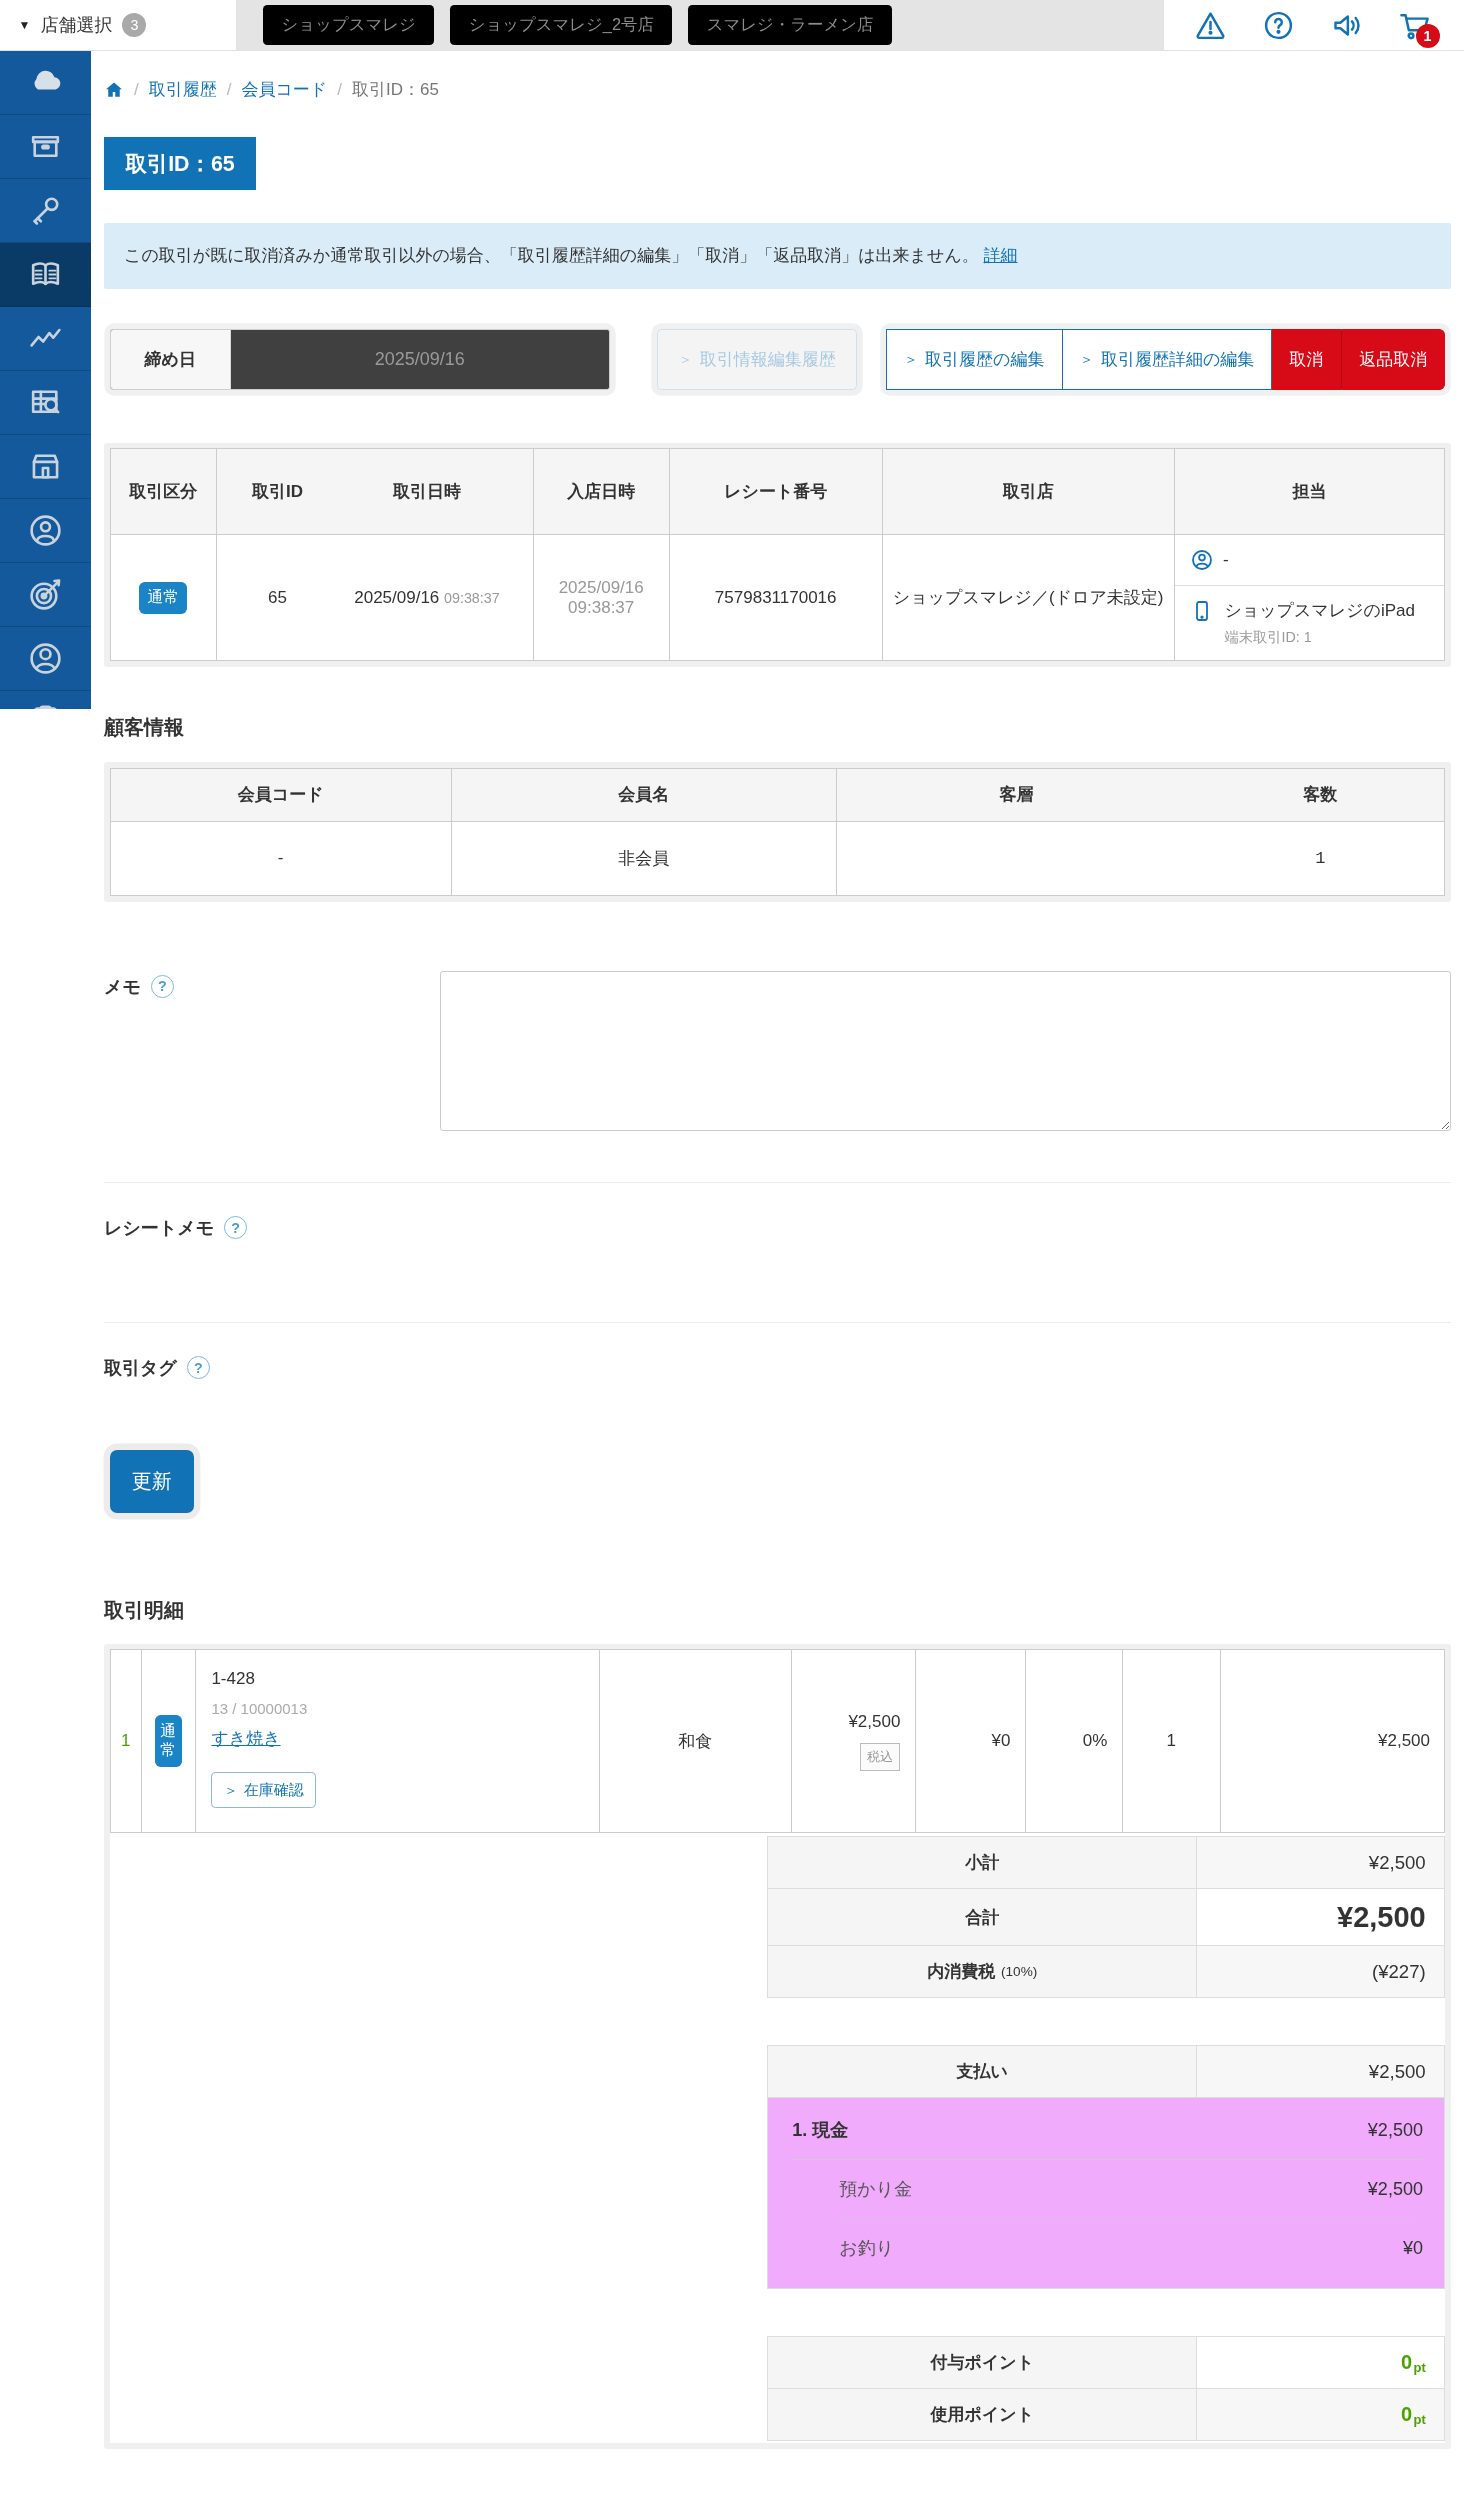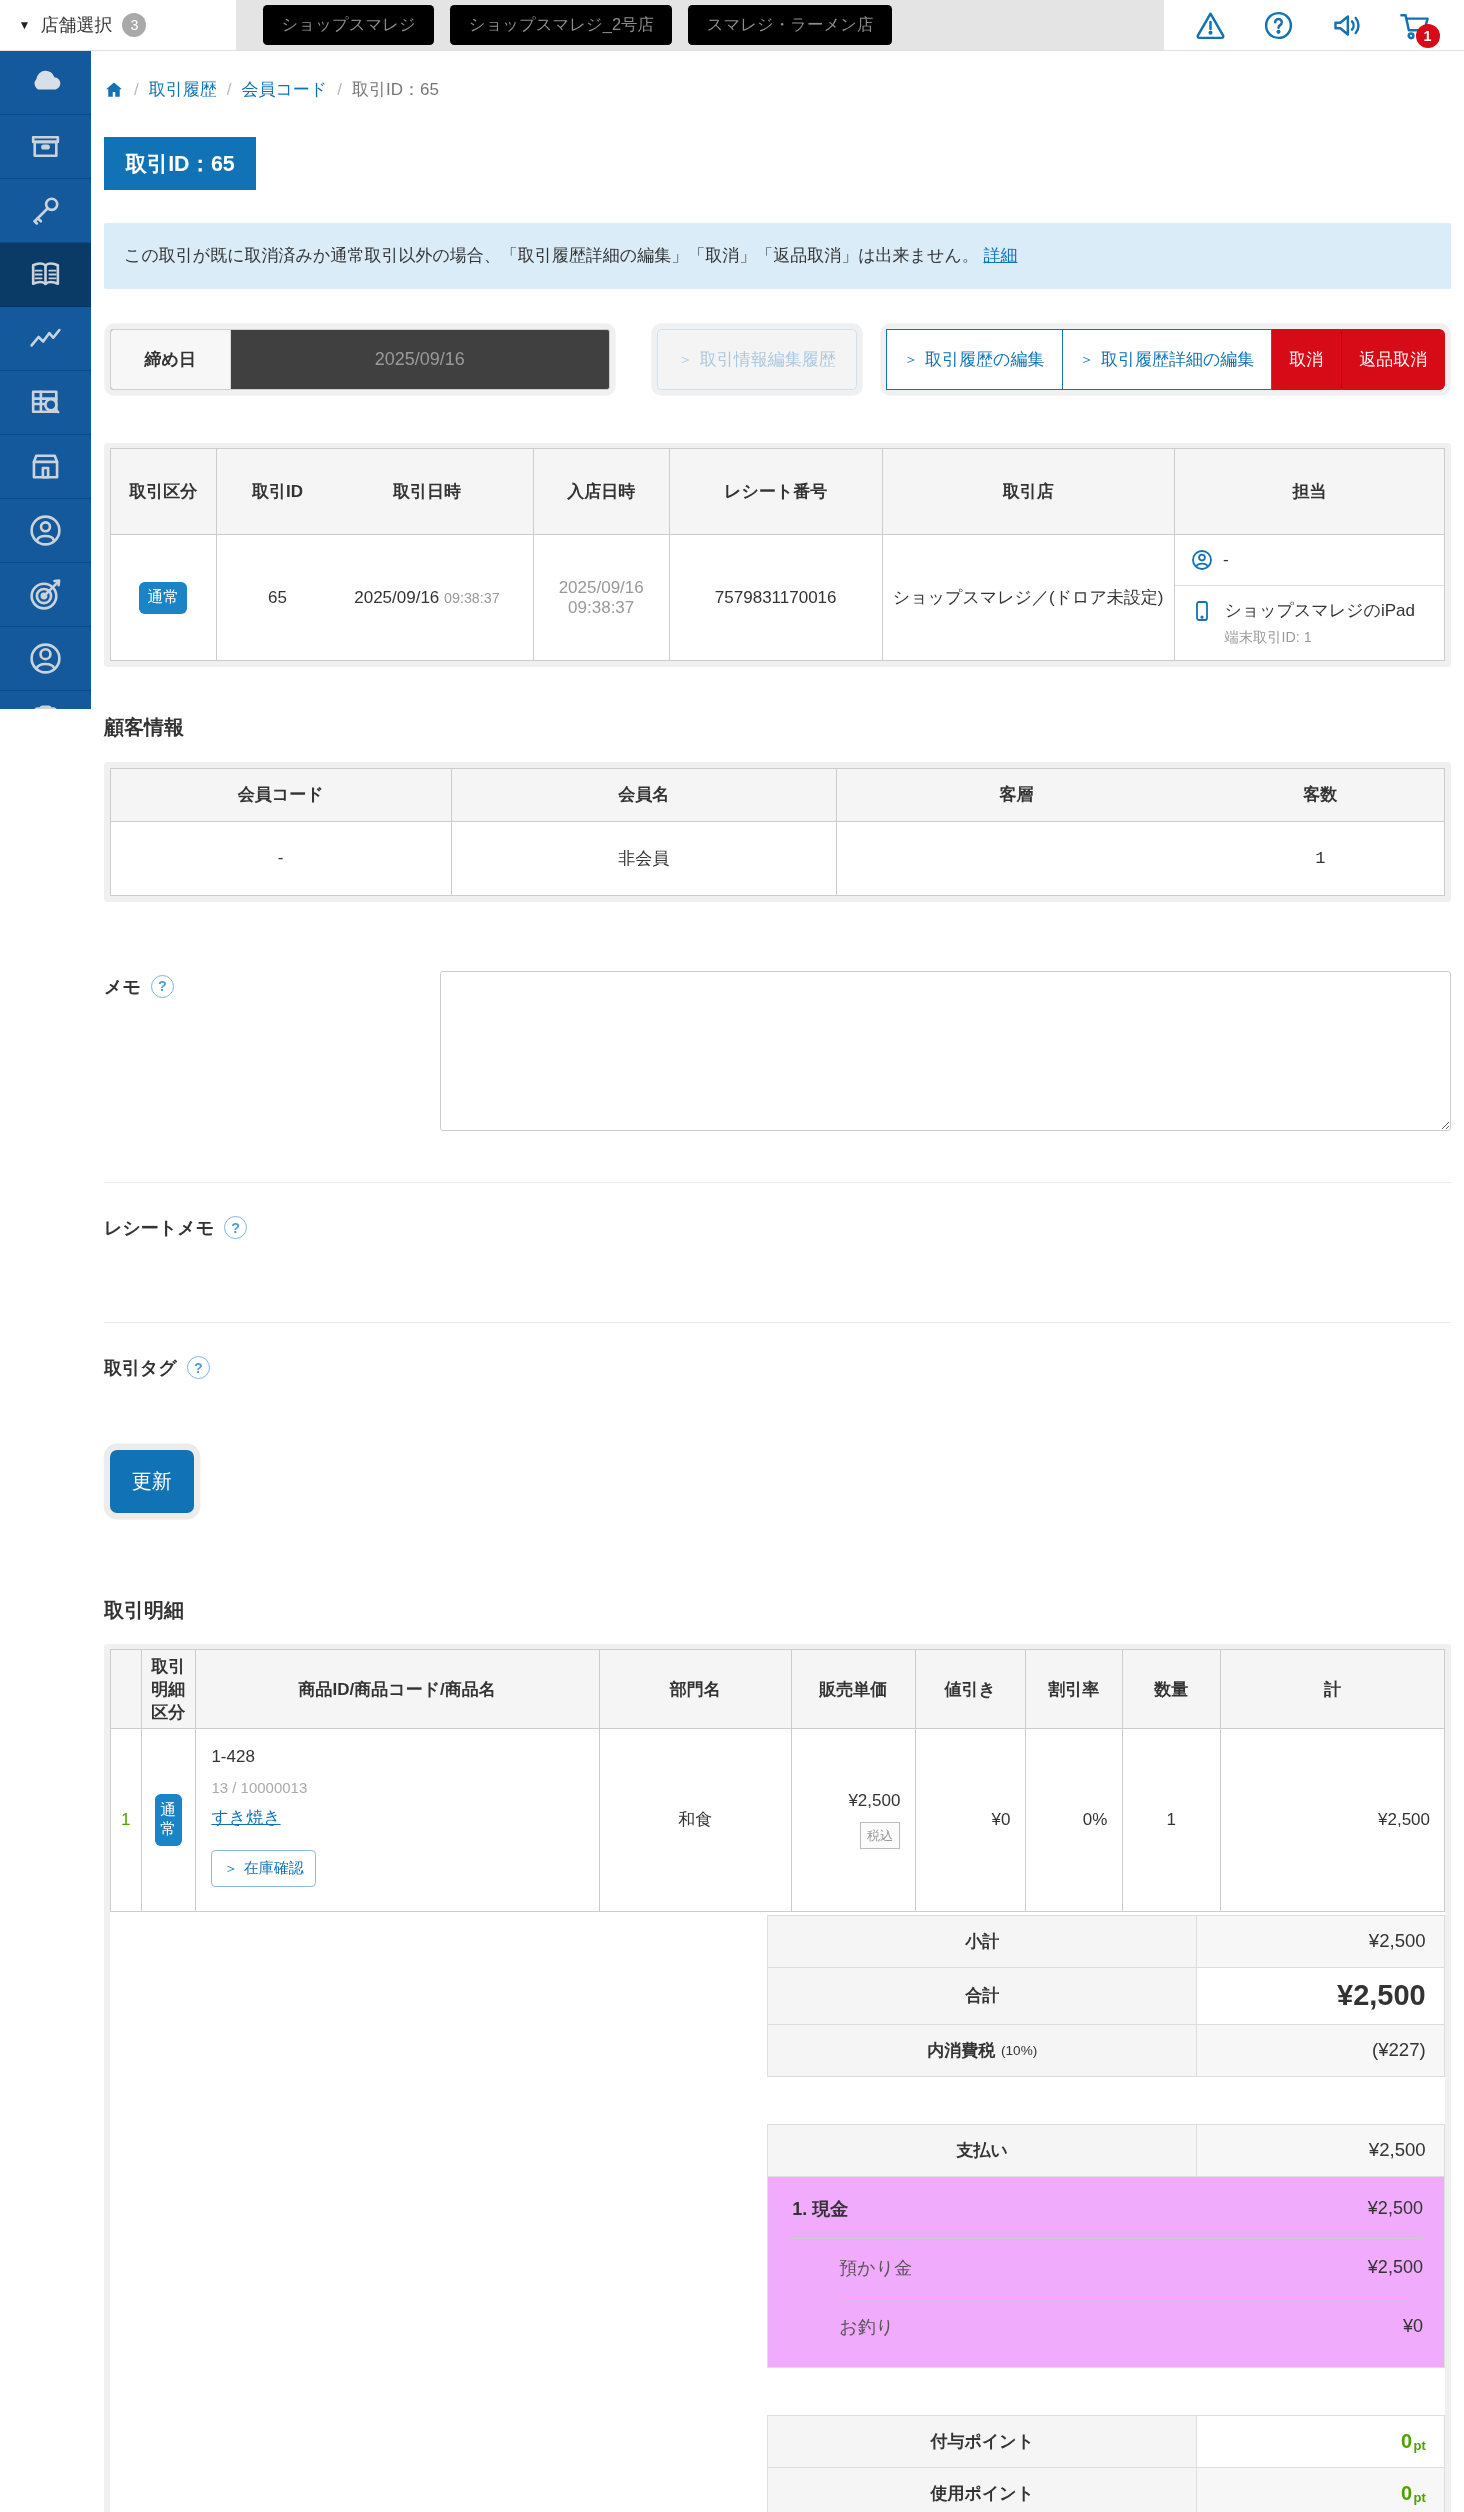--- a/index.html
+++ b/index.html
@@ -447,31 +447,20 @@
               <col style="width:54px">
               <col style="width:404px">
               <col style="width:192px">
               <col style="width:124px">
               <col style="width:110px">
               <col style="width:97px">
               <col style="width:98px">
               <col>
             </colgroup>
           <tbody>
-              <tr>
-            <th class="dth"></th>
-            <th class="dth" style="padding:4.3px">取引明細区分</th>
-            <th class="dth">商品ID/商品コード/商品名</th>
-            <th class="dth">部門名</th>
-            <th class="dth">販売単価</th>
-            <th class="dth">値引き</th>
-            <th class="dth">割引率</th>
-            <th class="dth">数量</th>
-            <th class="dth">計</th>
-          </tr>
           <tr class="drow">
             <td class="cell-num" style="padding:4.3px">1</td>
             <td style="padding:4.3px">
               <span class="badge-vert">通常</span>
             </td>
             <td class="cell-prod">
               <div class="prod-id">1-428</div>
               <div class="prod-code">13 / 10000013</div>
               <a class="prod-name">すき焼き</a>
               <br>

